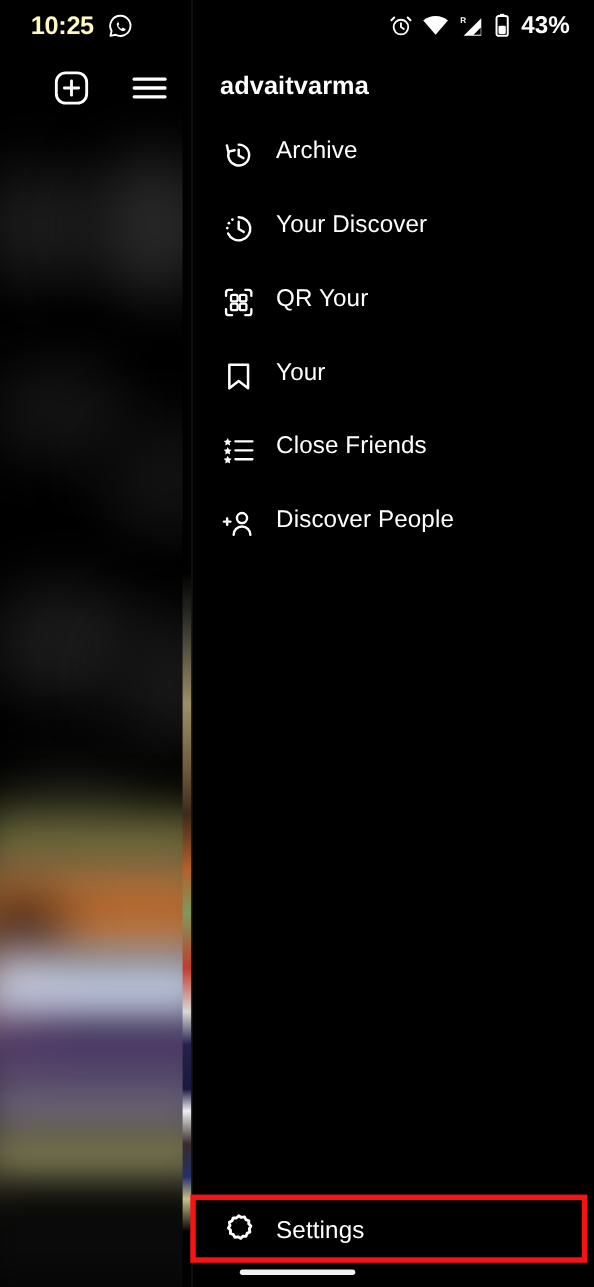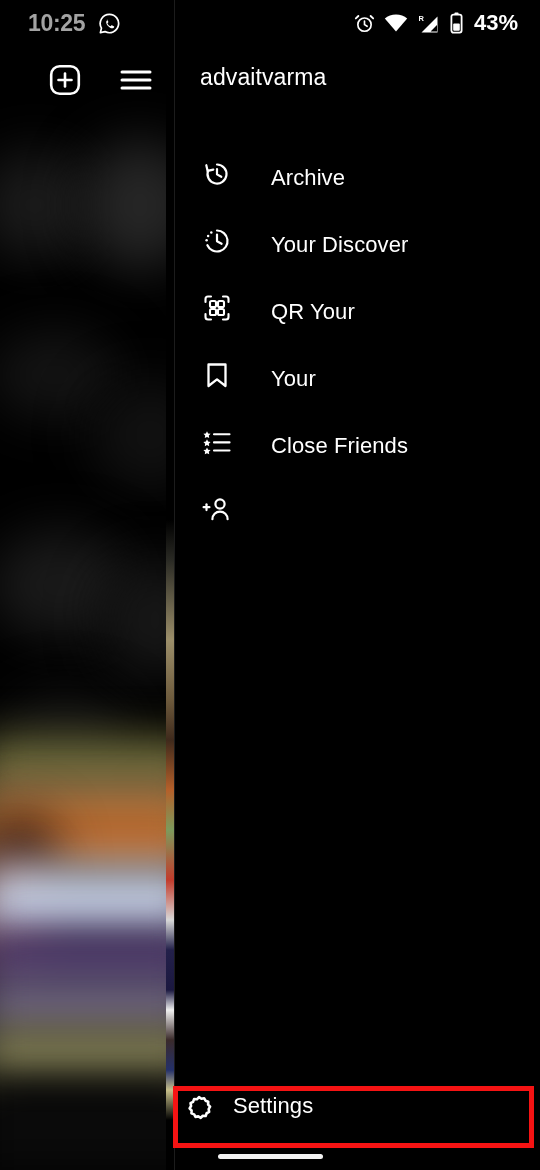--- a/index.html
+++ b/index.html
@@ -67,21 +67,21 @@
   
   #status-bar {
     position:absolute; left:0; top:0; width:540px; height:46px;
     z-index:30;
   }
   #status-left {
     position:absolute; left:28px; top:9px;
     display:flex; align-items:center; gap:13px;
   }
   #clock-text {
-    color:#a3a3a3; font-size:23px; font-weight:bold; letter-spacing:-0.3px;
+    color:#fef9c3; font-size:23px; font-weight:bold; letter-spacing:-0.3px;
     line-height:28px;
   }
   #status-right {
     position:absolute; right:22px; top:11px;
     display:flex; align-items:center; gap:9px;
   }
   #battery-text {
     color:#ffffff; font-size:22px; font-weight:bold; line-height:24px; margin-left:2px;
   }
   .sicon { display:block; }
@@ -94,47 +94,46 @@
 
   
   #drawer {
     position:absolute; left:174px; top:0; width:366px; height:1170px;
     background:#000;
     border-left:1px solid #1c1c1c;
     z-index:20;
   }
   #drawer-username {
     position:absolute; left:25px; top:64px;
-    color:#fff; font-size:23px; font-weight:normal; letter-spacing:0.1px;
+    color:#fff; font-size:23px; font-weight:bold; letter-spacing:0.1px;
   }
 
   #menu-list {
     position:absolute; left:0; top:124px; width:366px;
   }
   .menu-item {
-    display:flex; align-items:flex-end;
+    display:flex; align-items:flex-start;
     height:67px;
     padding-left:25px;
     cursor:pointer;
-    gap:20px;
   }
   .menu-icon {
     width:34px; height:34px;
     display:flex; align-items:center; justify-content:center;
     flex:0 0 34px;
   }
   .menu-label {
     margin-left:17px;
     color:#fff; font-size:22px; letter-spacing:0.1px;
   }
 
   
   #settings-row {
-    position:absolute; left:7px; top:1093px;
-    display:flex; align-items:flex-start; height:50px;
+    position:absolute; left:25px; top:1093px;
+    display:flex; align-items:center; height:50px;
     cursor:pointer;
   }
   #settings-row .menu-label { margin-left:17px; }
 
   #highlight-box {
     position:absolute; left:173px; top:1086px;
     width:361px; height:62px;
     border:5px solid #f51313;
     z-index:40;
     pointer-events:none;
@@ -261,20 +260,21 @@
 
       <div class="menu-item">
         <span class="menu-icon">
           <svg width="30" height="30" viewBox="0 0 30 30" fill="none">
             <circle cx="18" cy="10" r="4.6" stroke="#fff" stroke-width="2.2"></circle>
             <path d="M10.4 25.2c0-4.4 3.4-7.6 7.6-7.6s7.6 3.2 7.6 7.6" stroke="#fff" stroke-width="2.2" stroke-linecap="round"></path>
             <line x1="4.5" y1="10.3" x2="4.5" y2="16.1" stroke="#fff" stroke-width="2.2" stroke-linecap="round"></line>
             <line x1="1.6" y1="13.2" x2="7.4" y2="13.2" stroke="#fff" stroke-width="2.2" stroke-linecap="round"></line>
           </svg>
         </span>
+        <span class="menu-label">Discover People</span>
       </div>
 
     </div>
 
     <div id="settings-row">
       <span class="menu-icon">
         <svg width="32" height="32" viewBox="0 0 32 32" fill="none">
           <path d="M16 3.2l2.4 1.55 2.8-.5 1.35 2.5 2.7 1.0-.15 2.85 2.0 2.05-1.45 2.45.5 2.8-2.5 1.35-1.0 2.7-2.85-.15-2.05 2.0-2.45-1.45-2.8.5-1.35-2.5-2.7-1.0.15-2.85-2.0-2.05 1.45-2.45-.5-2.8 2.5-1.35 1.0-2.7 2.85.15L16 3.2z" stroke="#fff" stroke-width="2.6" stroke-linejoin="round"></path>
         </svg>
       </span>

